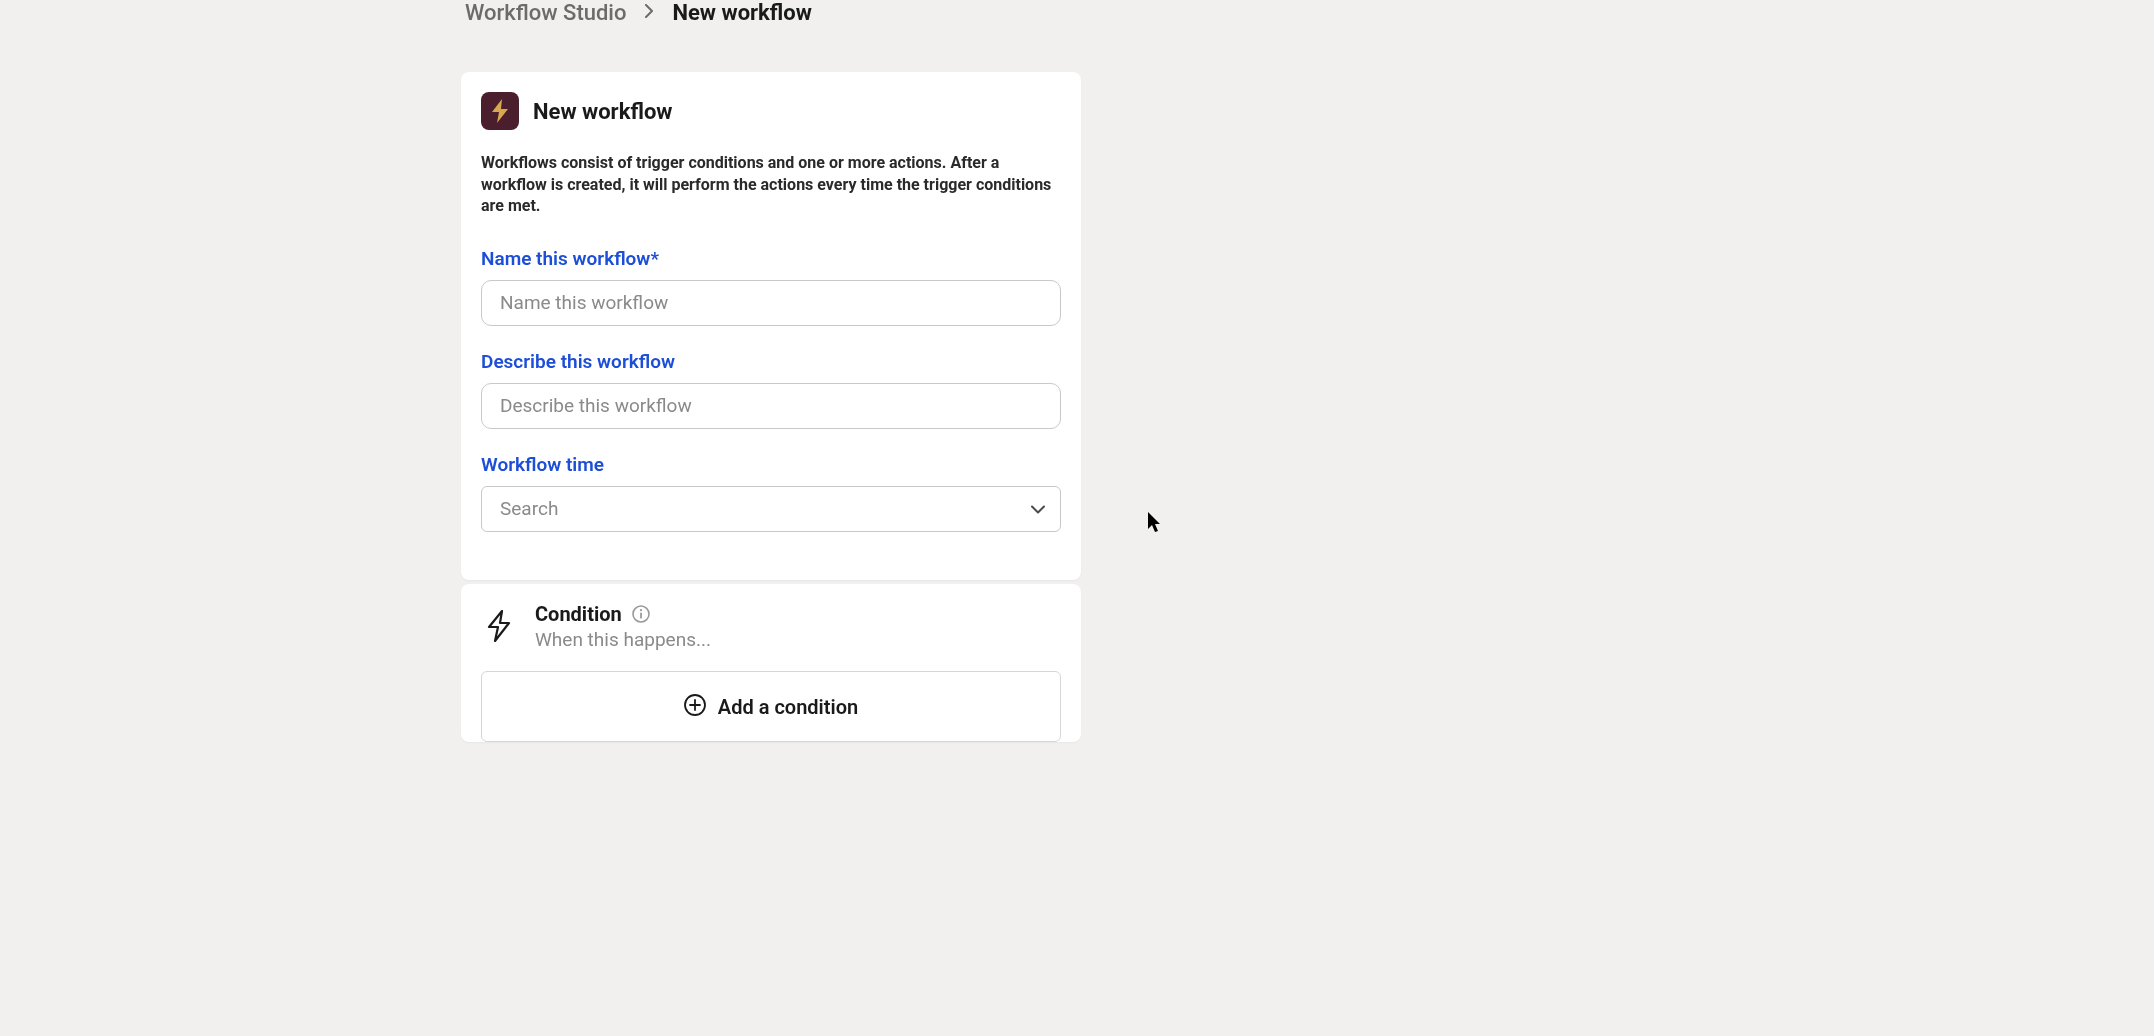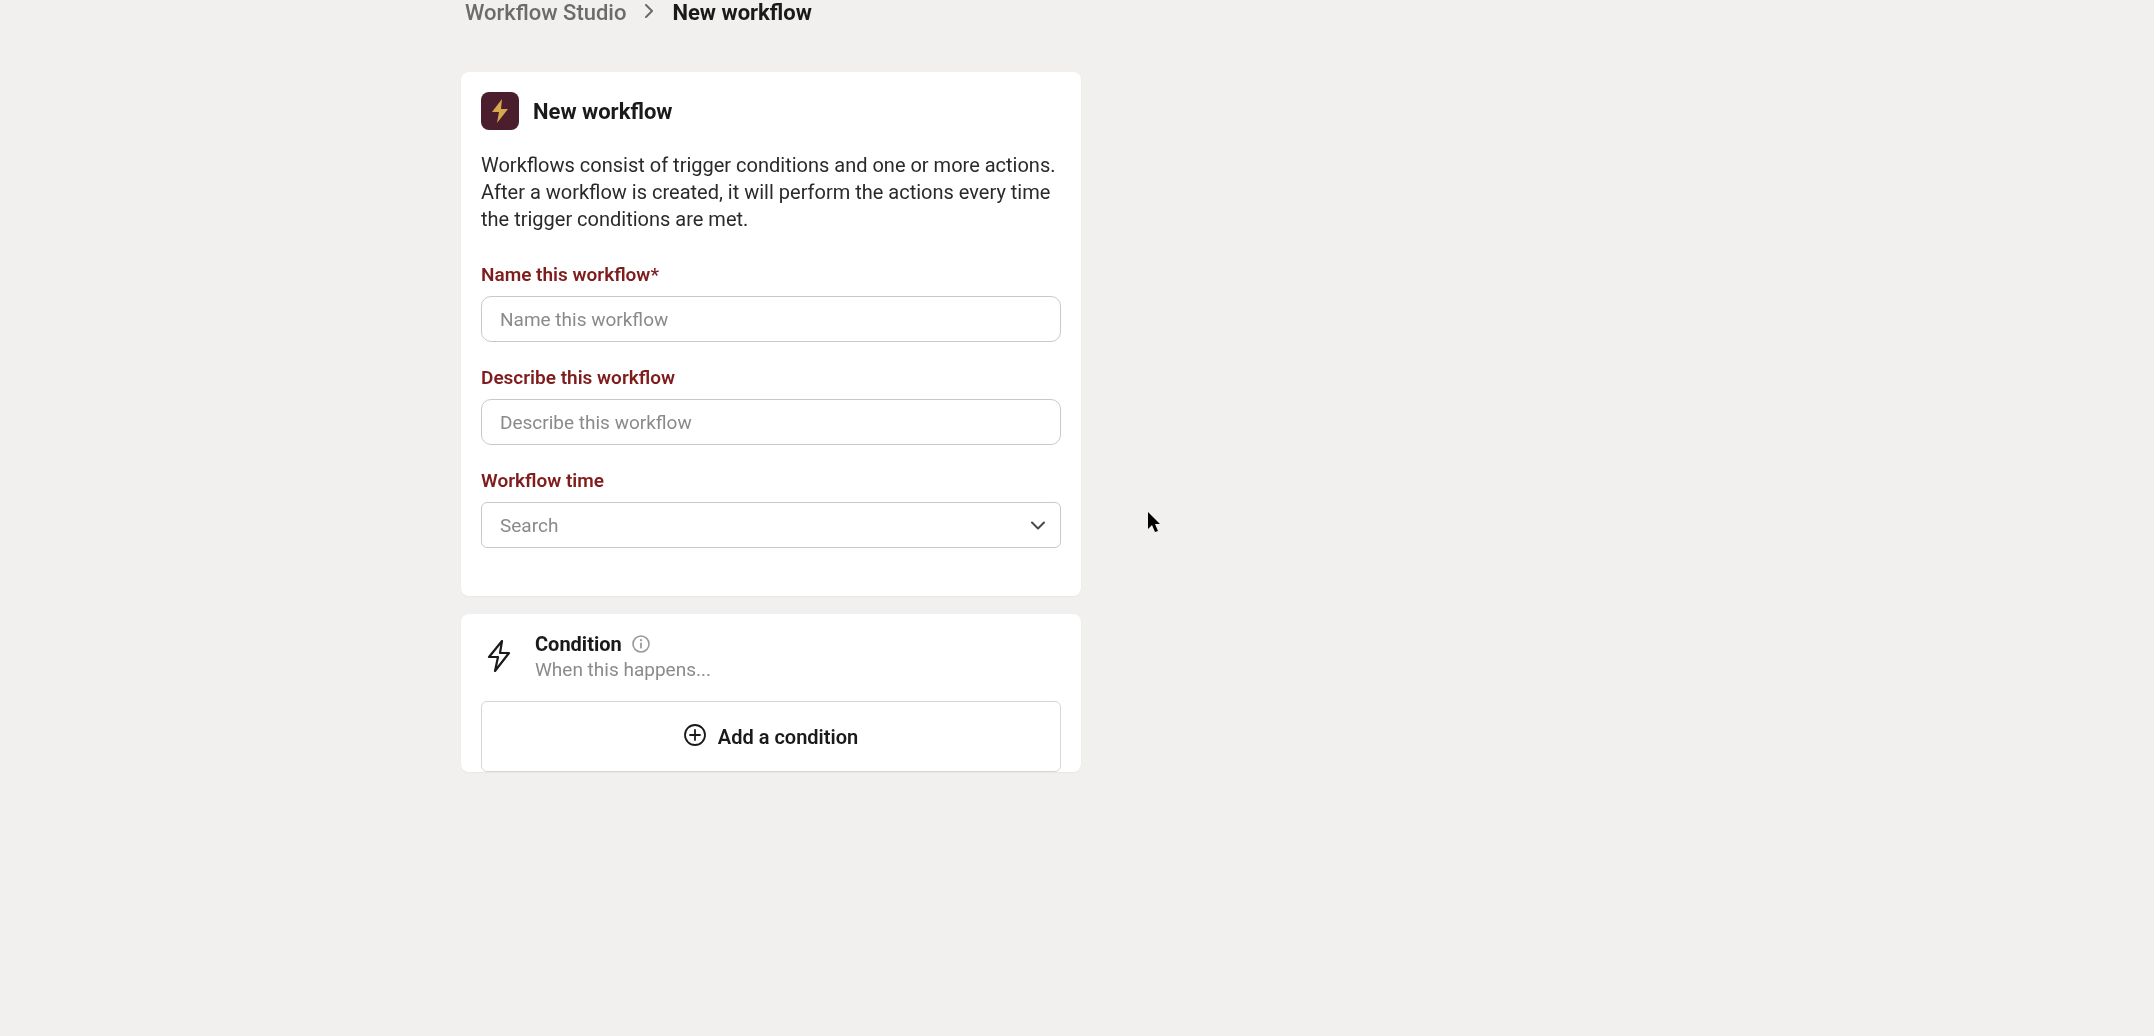--- a/index.html
+++ b/index.html
@@ -63,33 +63,34 @@
       align-items: center;
       justify-content: center;
       flex-shrink: 0;
     }
     .card-title {
       font-size: 22px;
       font-weight: 700;
       color: #1a1a1a;
     }
     .card-desc {
-      font-size: 20px;
+      font-size: 16px;
       line-height: 1.35;
       color: #2a2a2a;
       margin-bottom: 30px;
+      font-weight: bold;
     }
     .field {
       margin-bottom: 24px;
     }
     .field-label {
       display: block;
       font-size: 19px;
       font-weight: 600;
-      color: #7f1d1d;
+      color: #1d4ed8;
       margin-bottom: 10px;
     }
     .text-input {
       width: 100%;
       height: 46px;
       border: 1px solid #c9c9c9;
       border-radius: 10px;
       padding: 0 18px;
       font-size: 19px;
       color: #1a1a1a;
@@ -118,21 +119,21 @@
       cursor: pointer;
     }
     .chevron {
       position: absolute;
       right: 16px;
       top: 50%;
       transform: translateY(-50%);
       pointer-events: none;
     }
     .card-condition {
-      top: 614px;
+      top: 584px;
       padding: 18px 20px 0 20px;
     }
     .cond-header {
       display: flex;
       align-items: flex-start;
       gap: 18px;
       margin-bottom: 20px;
     }
     .bolt-outline {
       width: 36px;

